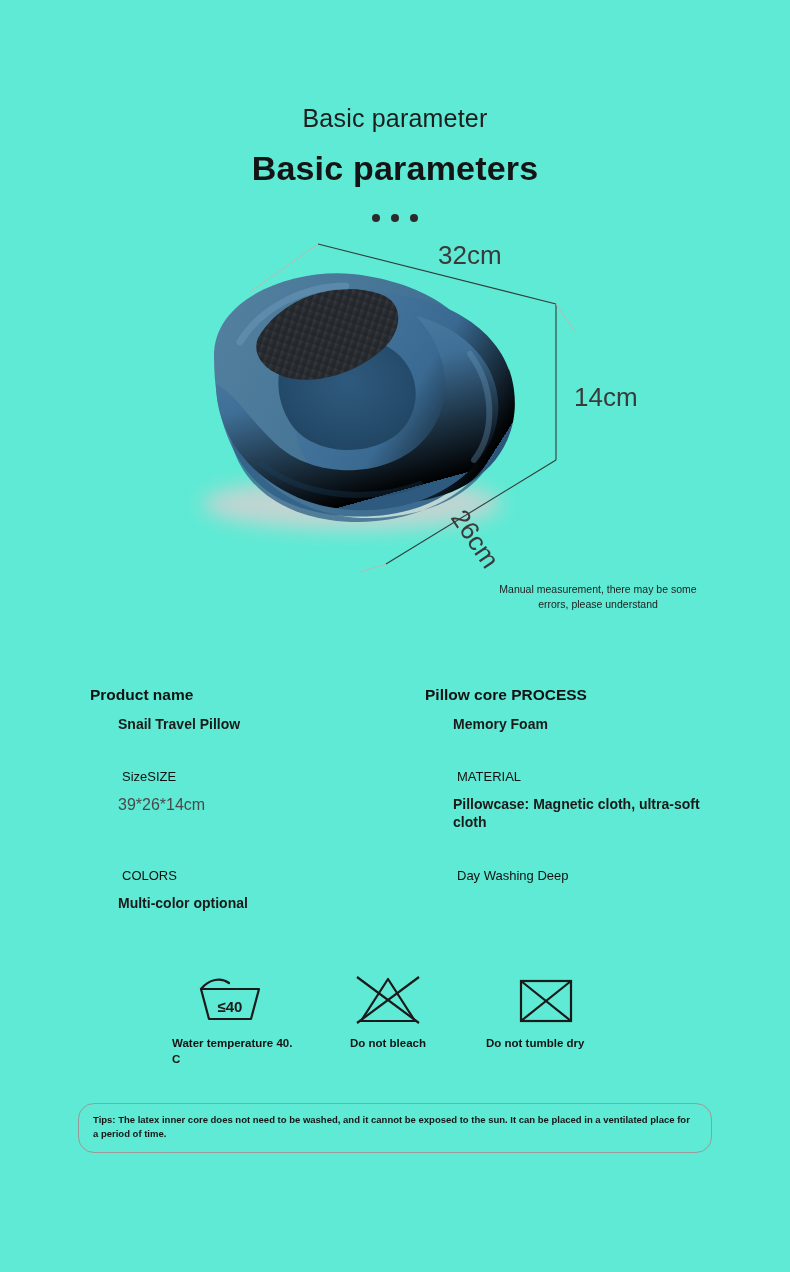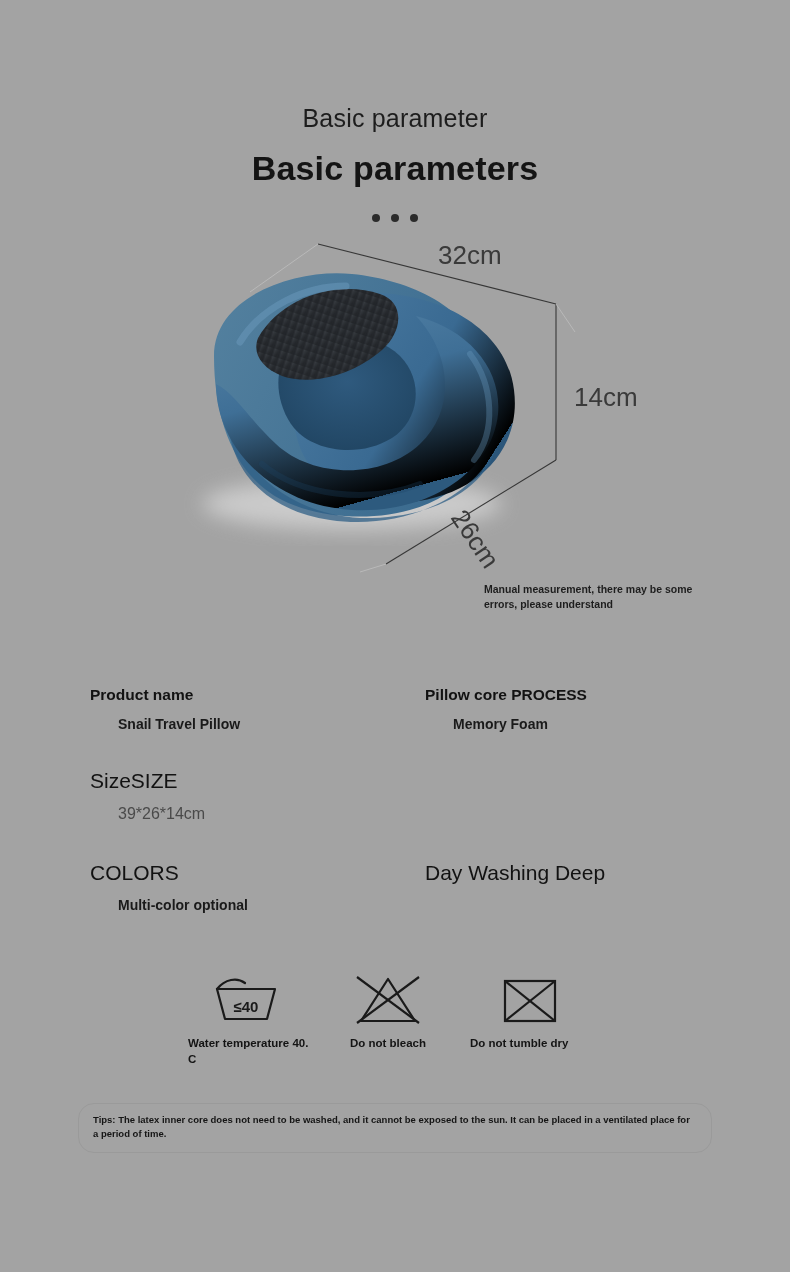--- a/index.html
+++ b/index.html
@@ -6,21 +6,21 @@
   html, body {
     width: 790px; height: 1272px;
     background: #efefef;
     font-family: "Liberation Sans", sans-serif;
     color: #1a1a1a;
     overflow: hidden;
   }
   .page {
     position: relative;
     width: 790px; height: 1272px;
-    background: #a3a3a3;
+    background: #5eead4;
   }
 
   
   .header {
     padding-top: 104px;
     text-align: center;
   }
   .title-small {
     font-size: 25px;
     font-weight: 400;
@@ -68,23 +68,24 @@
   .dim-26 {
     left: 470px; top: 270px;
     transform: rotate(56deg);
     transform-origin: left top;
   }
   .note {
     position: absolute;
     left: 484px; top: 348px;
     width: 228px;
     font-size: 10.5px;
-    font-weight: 700;
+    font-weight: 400;
     line-height: 1.45;
     color: #1e1e1e;
+    text-align: center;
   }
 
   
   .specs {
     position: absolute;
     left: 12px; top: 686px;
     width: 790px;
   }
   .spec-row {
     display: flex;
@@ -107,33 +108,34 @@
     line-height: 1.3;
   }
   .spec-value.light {
     font-weight: 400;
     font-size: 16px;
     color: #4a4a4a;
     padding-left: 28px;
   }
   .spec-label.light {
     font-weight: 400;
-    font-size: 21px;
+    font-size: 13px;
+    margin-left: 32px;
   }
   .row-gap-1 { margin-bottom: 36px; }
   .row-gap-2 { margin-bottom: 30px; }
 
   
   .care {
     position: absolute;
     left: 0; top: 968px;
     width: 790px;
     display: flex;
     justify-content: center;
-    gap: 0;
+    gap: 16px;
   }
   .care-item {
     width: 128px;
     text-align: center;
   }
   .care-icon { height: 62px; display: flex; align-items: center; justify-content: center; }
   .care-text {
     font-size: 11.5px;
     font-weight: 700;
     color: #141414;
@@ -275,20 +277,24 @@
         <div class="spec-label">Pillow core PROCESS</div>
         <div class="spec-value">Memory Foam</div>
       </div>
     </div>
 
     <div class="spec-row row-gap-1">
       <div class="spec-col">
         <div class="spec-label light">SizeSIZE</div>
         <div class="spec-value light">39*26*14cm</div>
       </div>
+      <div class="spec-col right">
+        <div class="spec-label light">MATERIAL</div>
+        <div class="spec-value">Pillowcase: Magnetic cloth, ultra-soft cloth</div>
+      </div>
     </div>
 
     <div class="spec-row row-gap-2">
       <div class="spec-col">
         <div class="spec-label light">COLORS</div>
         <div class="spec-value">Multi-color optional</div>
       </div>
       <div class="spec-col right">
         <div class="spec-label light">Day Washing Deep</div>
       </div>

